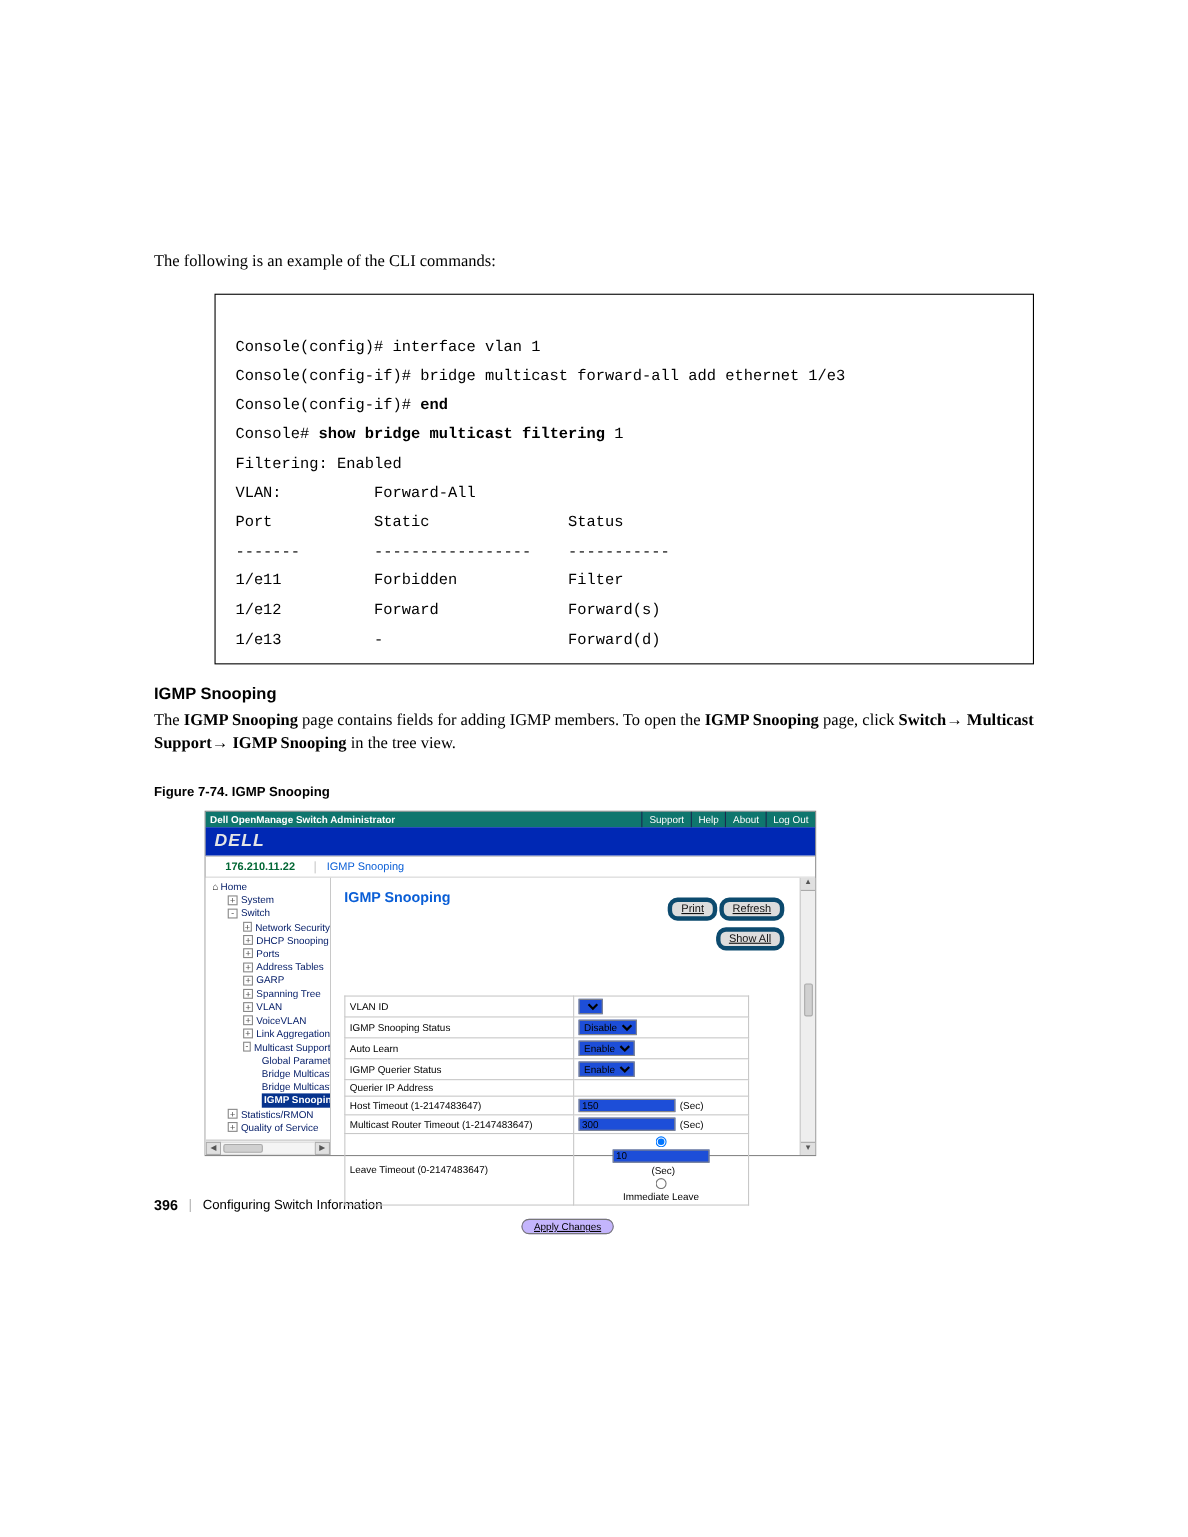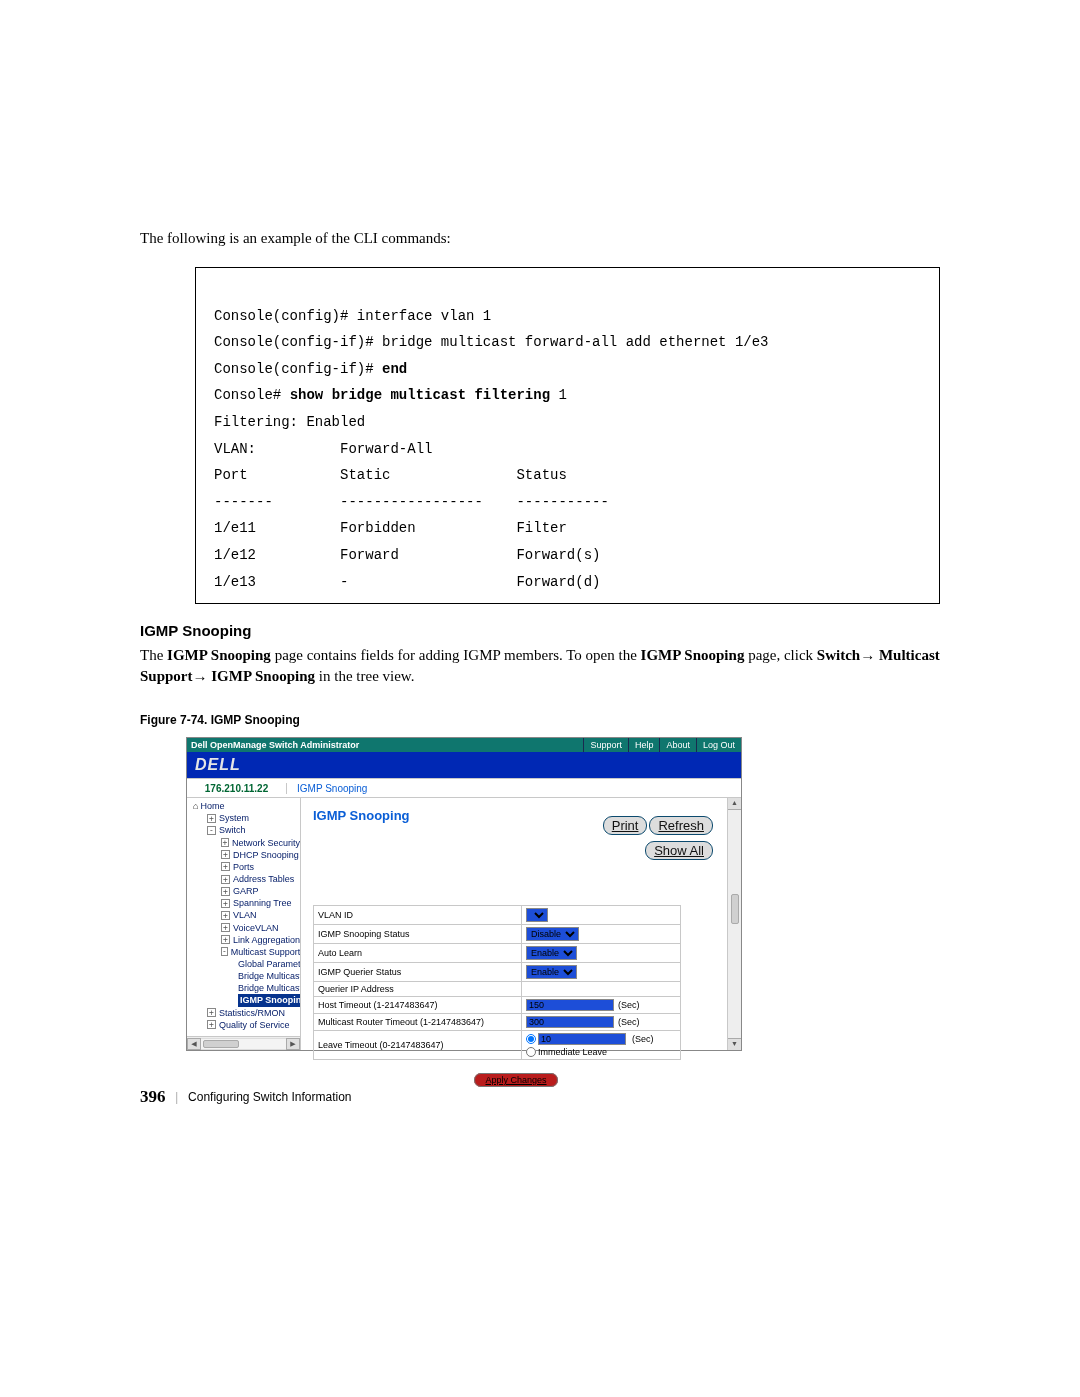--- a/index.html
+++ b/index.html
@@ -93,34 +93,34 @@
   .sc-content { flex:1; position:relative; background:#fff; }
   .content-scroll { position:absolute; right:0; top:0; bottom:0; width:14px; background:#eee; border-left:1px solid #c8c8c8; }
   .content-scroll .arrow { height:12px; background:#e0e0e0; border-bottom:1px solid #aaa; font-size:7px; text-align:center; line-height:10px; color:#555;}
   .content-scroll .arrow.bot { position:absolute; bottom:0; left:0; right:0; border-top:1px solid #aaa; border-bottom:none;}
   .content-scroll .thumb { position:absolute; right:2px; top:96px; width:8px; height:30px; background:#d0d0d0; border:1px solid #aaa; border-radius:2px;}
 
   .content-inner { padding: 10px 22px 0 12px; }
   .content-title { color:#0a5ed6; font-weight:bold; font-size:13px; }
   .content-actions { position:absolute; top:18px; right:28px; display:flex; flex-direction:column; align-items:flex-end; gap:6px;}
   .pill-row { display:flex; gap:2px;}
-  .pill { background:#ddd; border:1px solid #0c4a6e; border-radius:9px; font-size:13px; padding:1px 8px; text-decoration: underline; color:#111;}
+  .pill { background:#ddd; border:4px solid #0c4a6e; border-radius:9px; font-size:10px; padding:1px 8px; text-decoration: underline; color:#111;}
   .form-table { width: 368px; margin-top: 82px; border-collapse: collapse; font-size:9px;}
   .form-table td { border:1px solid #c8c8c8; padding:2px 4px; height:15px; }
   .form-table td.lbl { width: 208px; color:#000;}
   .form-table select, .form-table input { font-size:9px; font-family:Arial; border:1px solid #888; background:#1d4ed8; }
   .form-table input.num { width: 88px; height:12px; padding:0 2px;}
   .form-table .sec { margin-left:4px;}
   .radio-cell { display:flex; flex-direction:column; gap:2px; }
-  .radio-row { display:flex; align-items:center; gap:2px;}
+  .radio-row { display:flex; align-items:center; gap:2px;flex-direction:column;}
   .radio-row input[type="radio"]{ width:10px; height:10px; margin:0;}
   .apply-row { text-align:center; margin-top:14px; }
-  .apply-btn { background:#b91c1c; border:1px solid #777; border-radius:9px; font-size:9px; padding:1px 10px; text-decoration:underline; }
+  .apply-btn { background:#c4b5fd; border:1px solid #777; border-radius:9px; font-size:9px; padding:1px 10px; text-decoration:underline; }
   .footer { margin-top: 36px; font-size: 13px; display: flex; align-items: center; gap:10px;}
-  .footer .pagenum { font-family: Liberation Serif, serif; font-weight: bold; font-size: 17px;}
+  .footer .pagenum { font-family: Liberation Sans, sans-serif; font-weight: bold; font-size: 13px;}
   .footer .divider { color:#888;}
   .footer .chapter { font-family: Arial, sans-serif; font-size: 12px; }
 </style>
 </head>
 <body>
 
 <p class="intro-text">The following is an example of the CLI commands:</p>
 
 <div class="cli-box">
 <span>Console(config)# interface vlan 1</span>

